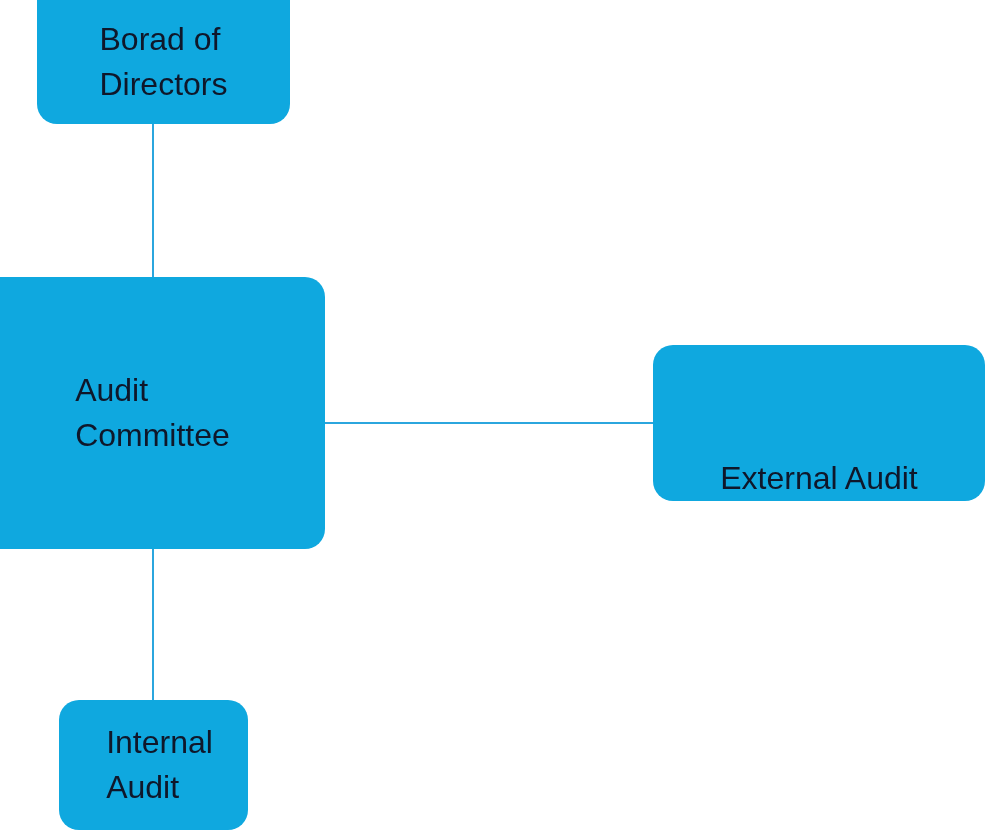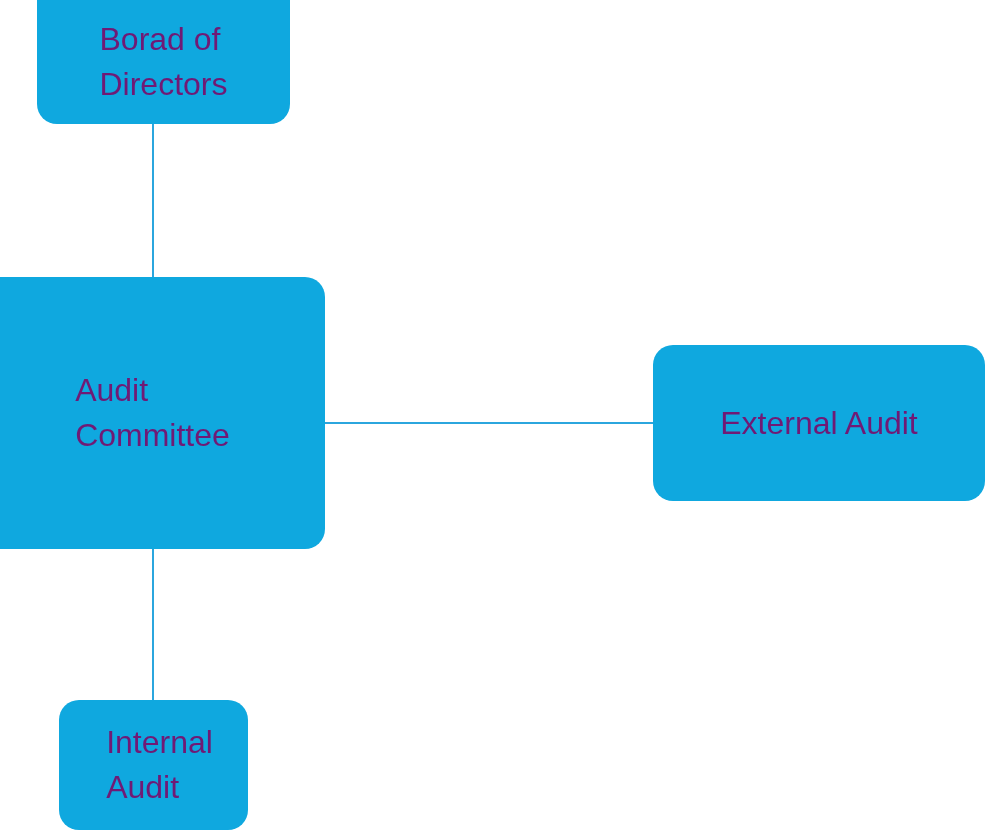--- a/index.html
+++ b/index.html
@@ -20,21 +20,21 @@
   .node-box {
     position: absolute;
     background: #0FA8DF;
     border-radius: 20px;
     box-sizing: border-box;
     display: flex;
     align-items: center;
     justify-content: center;
   }
   .node-label {
-    color: #701a75;
+    color: #0f172a;
     font-family: "Liberation Sans", sans-serif;
     font-size: 32px;
     line-height: 45px;
     font-weight: 400;
     text-align: left;
     white-space: pre-line;
     letter-spacing: 0px;
   }
   .node-label.centered {
     text-align: center;
@@ -59,20 +59,21 @@
     height: 272px;
     border-radius: 20px;
   }
 
   #node-external-audit {
     left: 653px;
     top: 345px;
     width: 332px;
     height: 156px;
     border-radius: 20px;
+    align-items: flex-end;
   }
 
   #node-internal-audit {
     left: 59px;
     top: 700px;
     width: 189px;
     height: 130px;
     border-radius: 20px;
     padding-left: 12px;
   }

